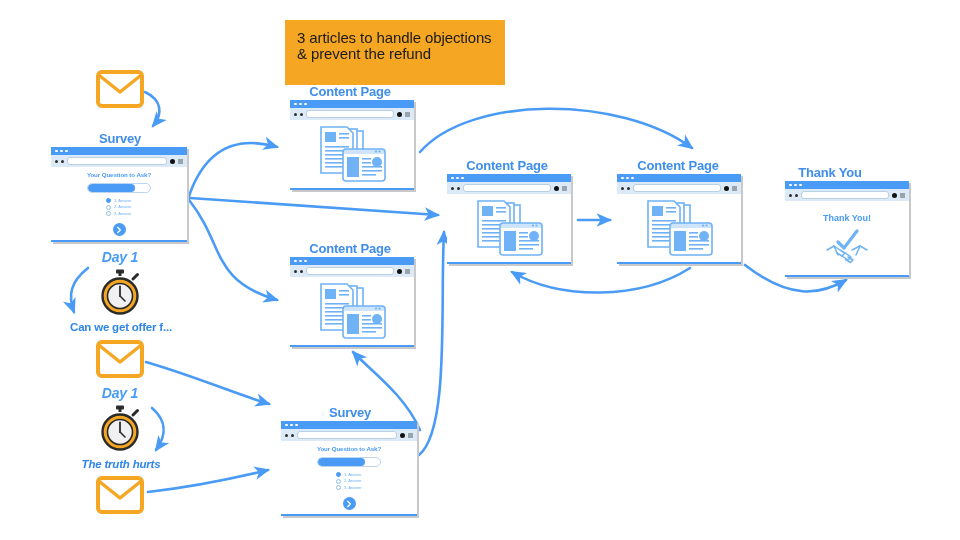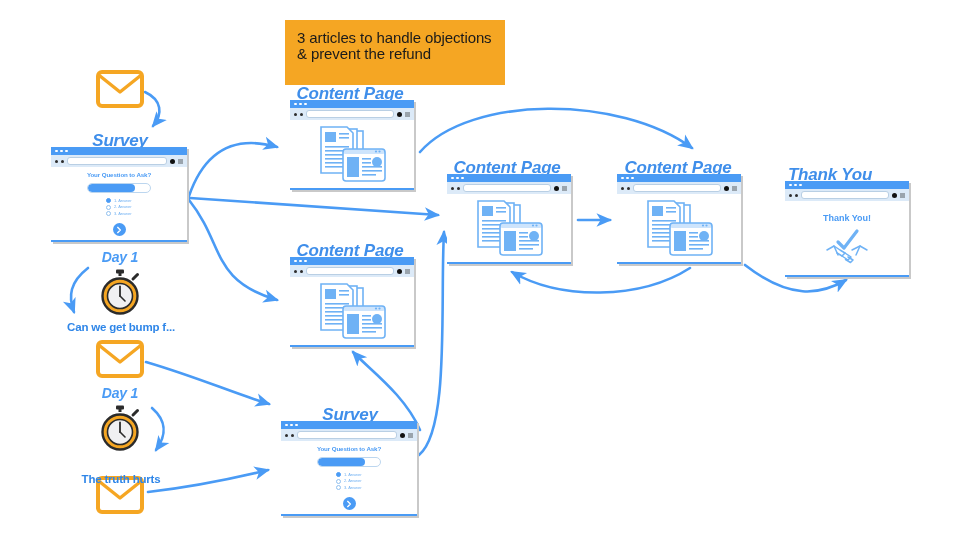--- a/index.html
+++ b/index.html
@@ -24,26 +24,25 @@
     padding:10px 12px;
     white-space:pre-line;
     letter-spacing:-0.1px;
   }
 
   
   .node-title{
     position:absolute;
     color:#3F8EEA;
     font-weight:bold;
-    font-size:17px;
+    font-size:13px;
     letter-spacing:-0.2px;
     text-align:left;
     white-space:nowrap;
     transform:translateX(-50%);
-    font-style:italic;
   }
 
   
   .win{
     position:absolute;
     background:#ffffff;
     box-shadow:2px 2px 0 0 #c9c9c9;
     display:flex;flex-direction:column;
   }
   .win-titlebar{
@@ -191,22 +190,22 @@
       <rect x="20" y="1.5" width="8" height="4" rx="1" fill="#2b2b2b"></rect>
       <rect x="22.5" y="4" width="3" height="4" fill="#2b2b2b"></rect>
       <path d="M37,11 l4.5,-4.5" stroke="#2b2b2b" stroke-width="3" stroke-linecap="round"></path>
       <circle cx="24" cy="28" r="17.5" fill="#F5A623" stroke="#2b2b2b" stroke-width="2.4"></circle>
       <circle cx="24" cy="28" r="12.5" fill="#f0f0f2" stroke="#2b2b2b" stroke-width="1.6"></circle>
       <path d="M24,28 L24,18.5" stroke="#2b2b2b" stroke-width="1.8" stroke-linecap="round"></path>
       <path d="M24,28 L29,33" stroke="#2b2b2b" stroke-width="1.6" stroke-linecap="round"></path>
     </svg>
   </div>
 
-  <div class="side-label" style="left:121px;top:321px;">Can we get bump f...</div>
-  <div class="side-label" style="left:121px;top:473px;">The truth hurts</div>
+  <div class="side-label" style="left:121px;top:321px;">Can we get offer f...</div>
+  <div class="side-label" style="left:121px;top:458px;font-style:italic;">The truth hurts</div>
 
   <div class="node-title" style="left:120px;top:131px;">Survey</div>
   <div class="win" style="left:51px;top:147px;width:136px;height:95px;">
     <div class="win-titlebar">
       <span class="dots">
           <i></i>
           <i></i>
           <i></i>
         </span>
     </div>

